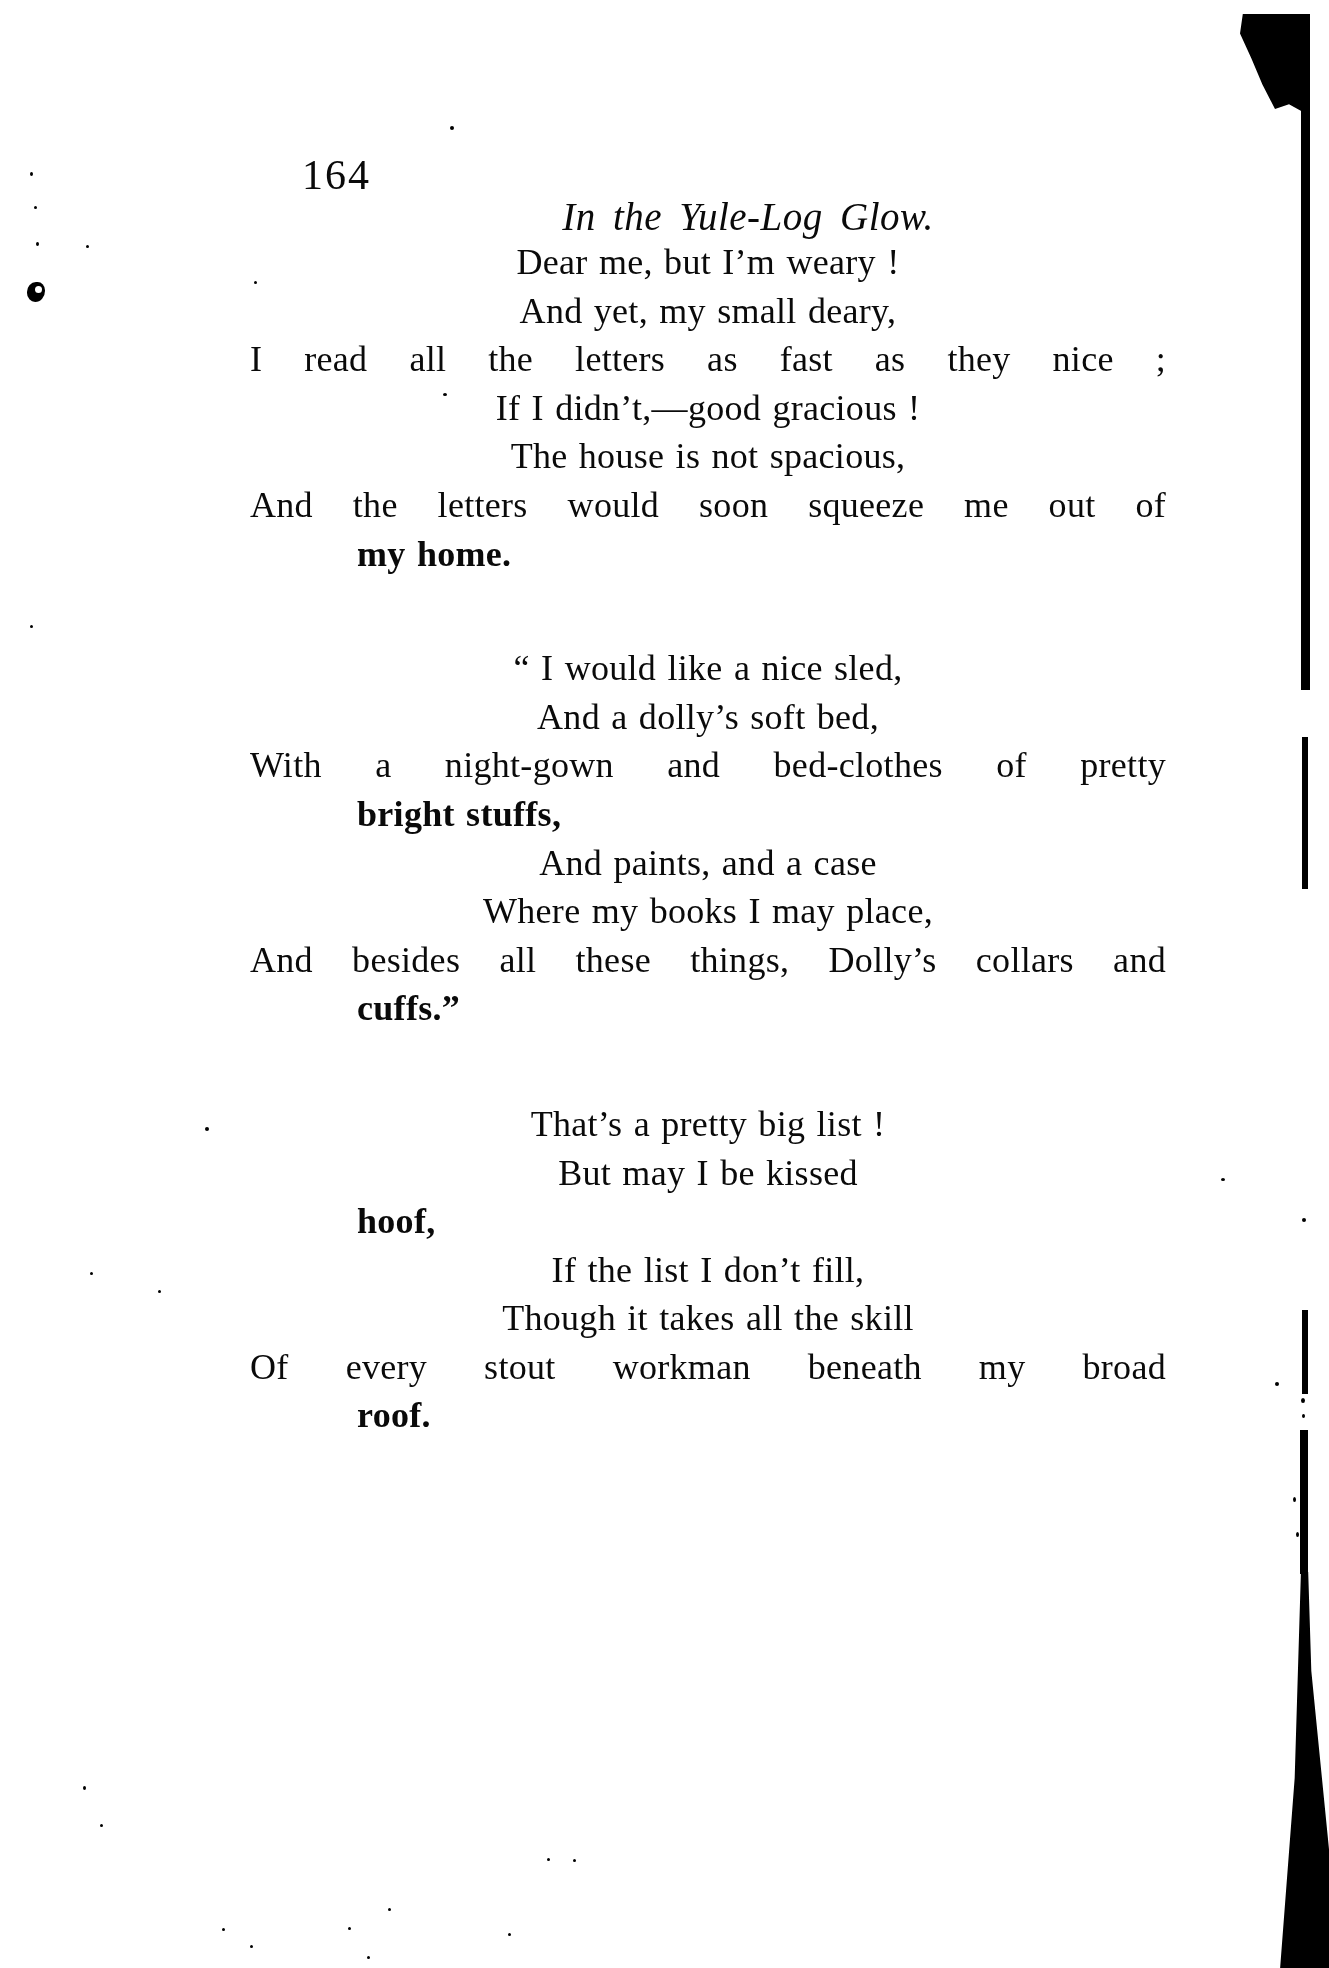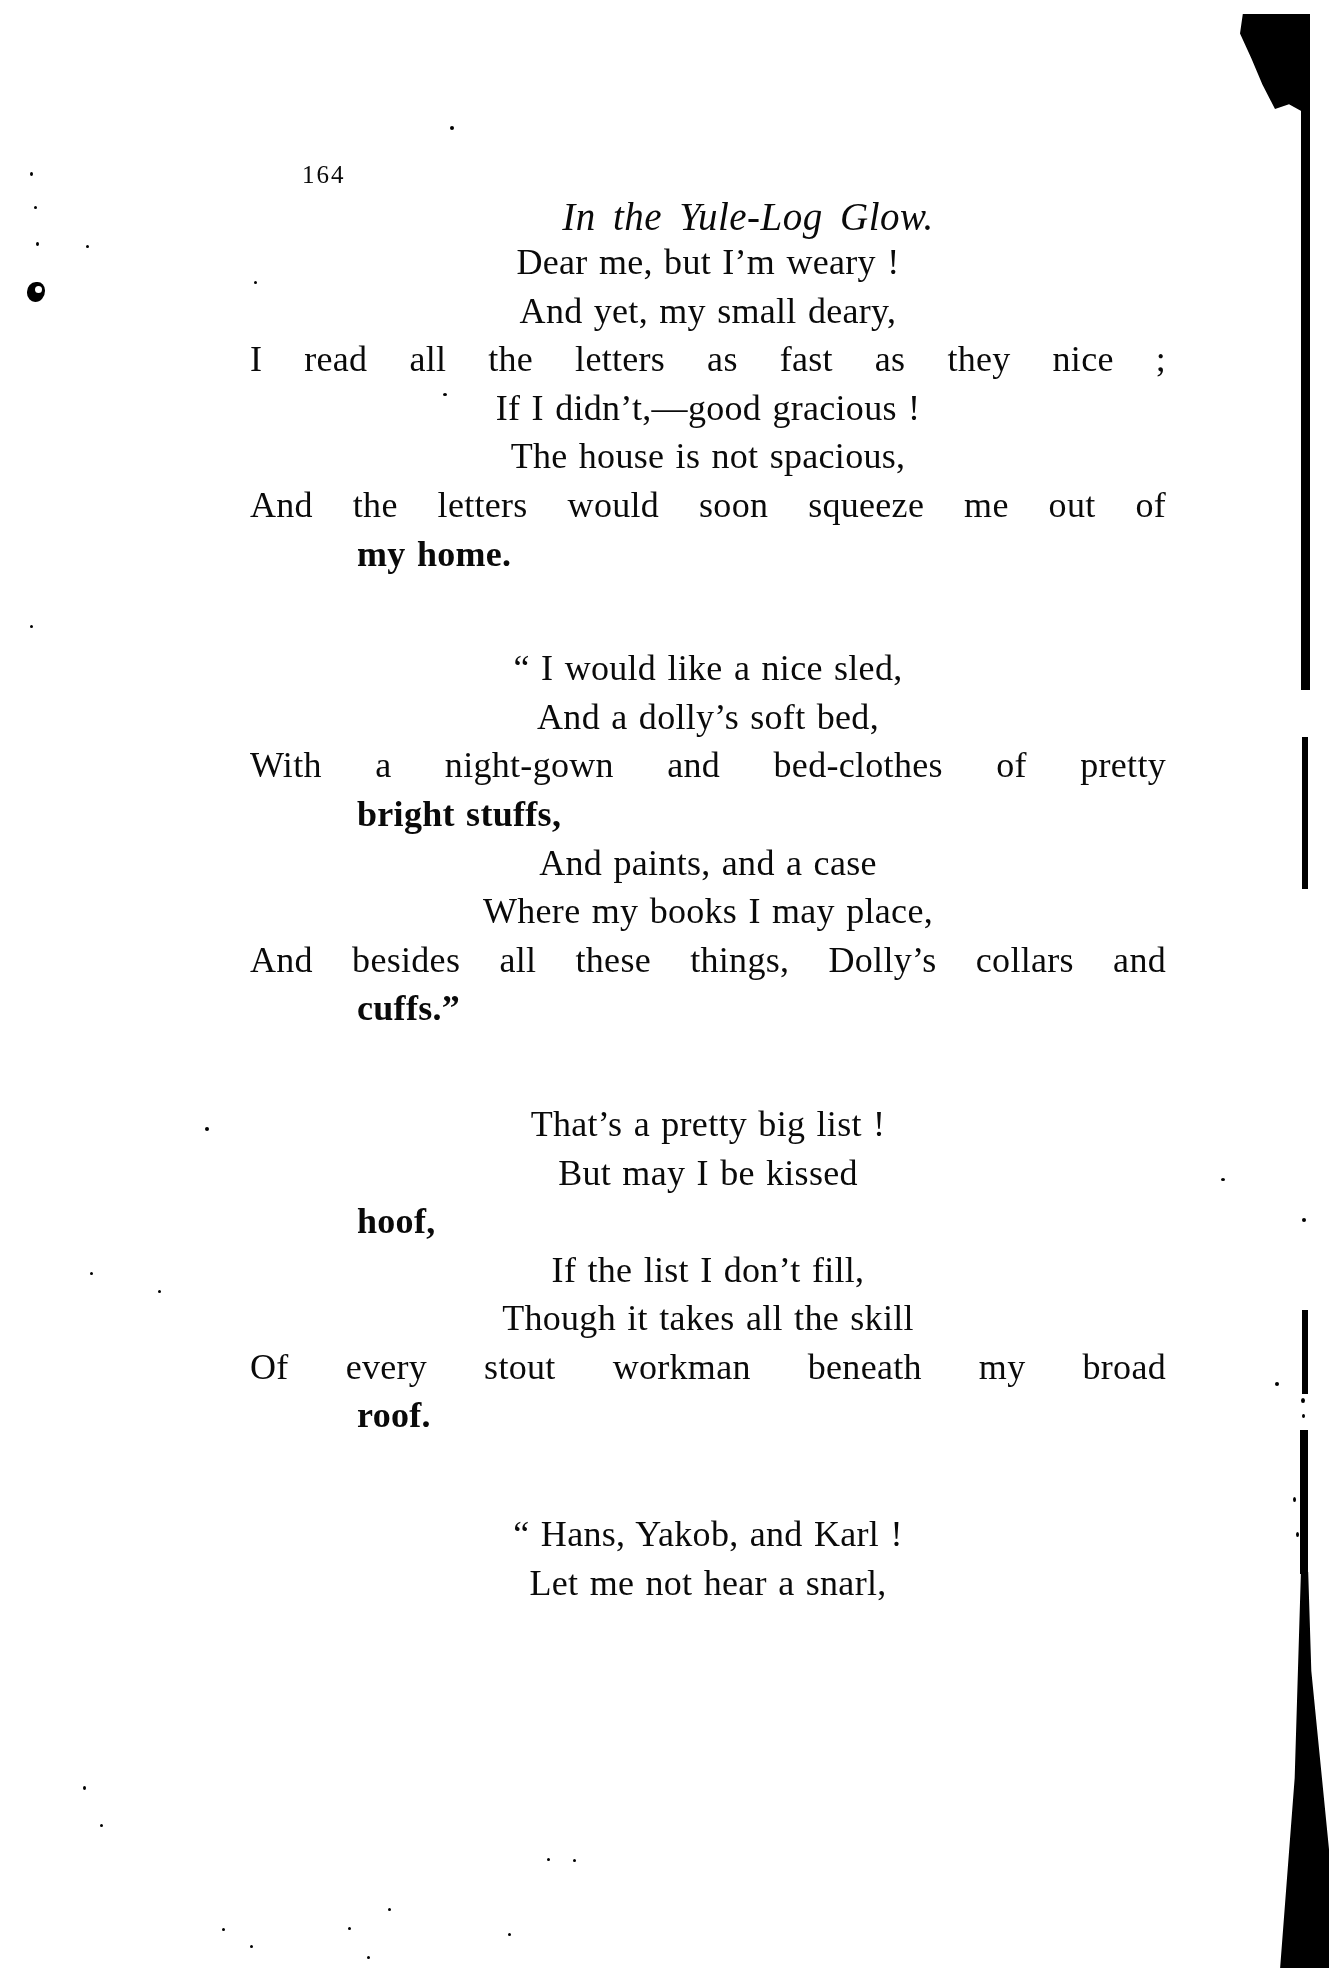--- a/index.html
+++ b/index.html
@@ -11,21 +11,21 @@
     background: #ffffff;
     overflow: hidden;
     font-family: "Liberation Serif", "DejaVu Serif", serif;
     color: #0a0a0a;
   }
 
   
   .header { position: absolute; top: 155px; left: 0; width: 100%; height: 42px; }
   .page-number {
     position: absolute; left: 302px; top: 0;
-    font-size: 25px; line-height: 40px; letter-spacing: 2px;
+    font-size: 42px; line-height: 40px; letter-spacing: 2px;
   }
   .running-title {
     position: absolute; left: 748px; top: 0;
     transform: translateX(-50%);
     font-style: italic; font-size: 39px; line-height: 40px;
     word-spacing: 7px; letter-spacing: 0.5px; white-space: nowrap; margin-top: 42px;
   }
 
   
   .poem {
@@ -100,24 +100,20 @@
       </div>
       <div class="stanza">
         <div class="line center">That’s a pretty big list !</div>
         <div class="line center">But may I be kissed</div>
         <div class="line indent">hoof,</div>
         <div class="line center">If the list I don’t fill,</div>
         <div class="line center">Though it takes all the skill</div>
         <div class="line justify">Of every stout workman beneath my broad</div>
         <div class="line indent">roof.</div>
       </div>
-      <div class="stanza">
-        <div class="line center">“ Hans, Yakob, and Karl !</div>
-        <div class="line center">Let me not hear a snarl,</div>
-      </div>
     </div>
 
   <div>
     <div class="artifact blob-top-right"></div>
     <div class="artifact edge-a"></div>
     <div class="artifact edge-b"></div>
     <div class="artifact edge-c"></div>
     <div class="artifact edge-d"></div>
     <div class="artifact edge-wedge"></div>
     <div class="artifact ink-blot"></div>

